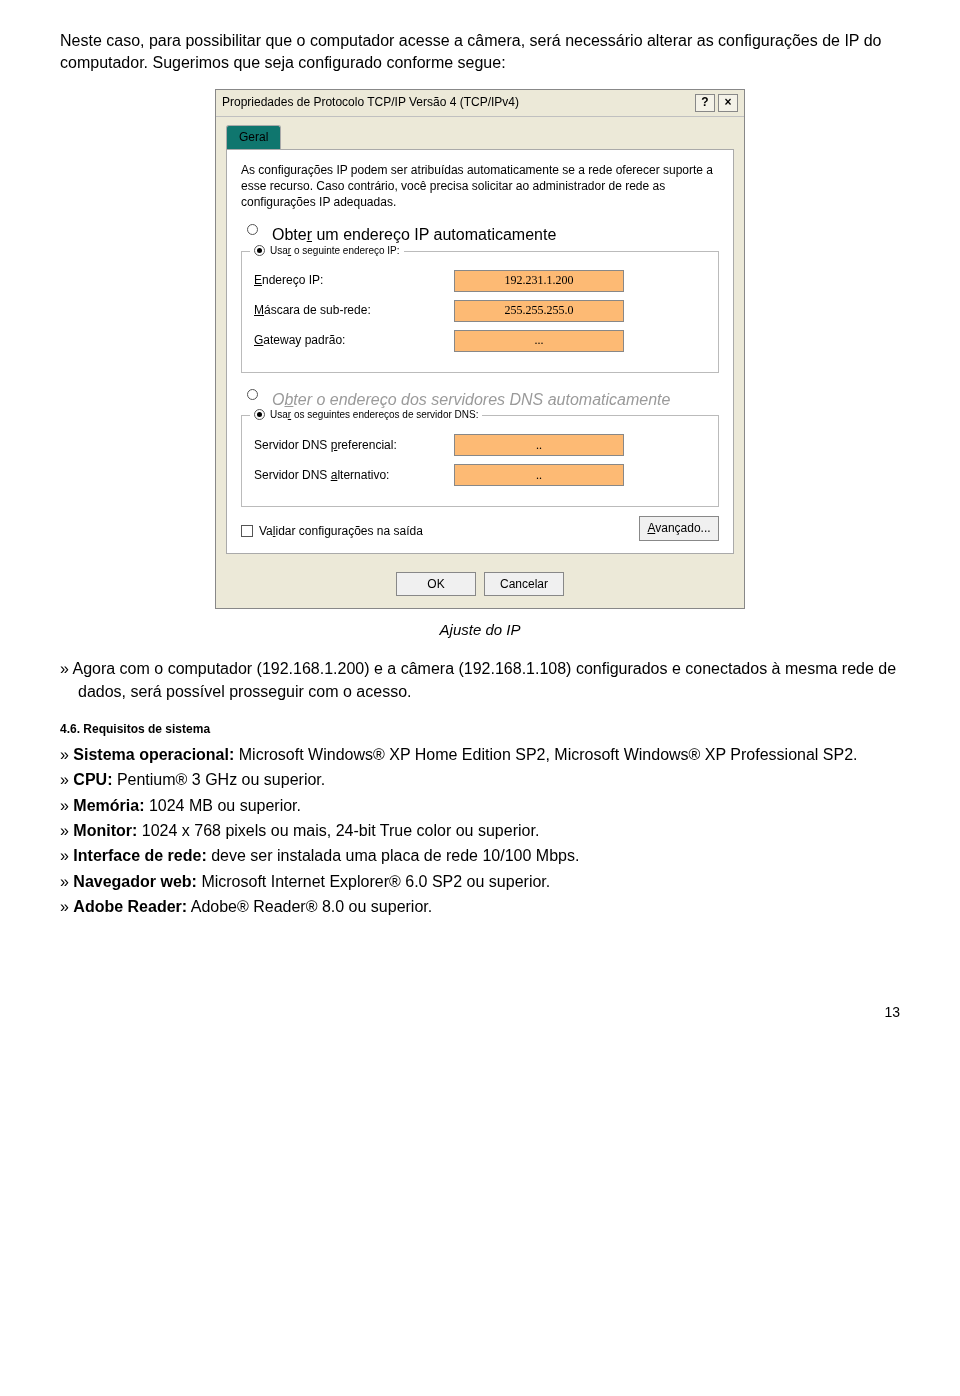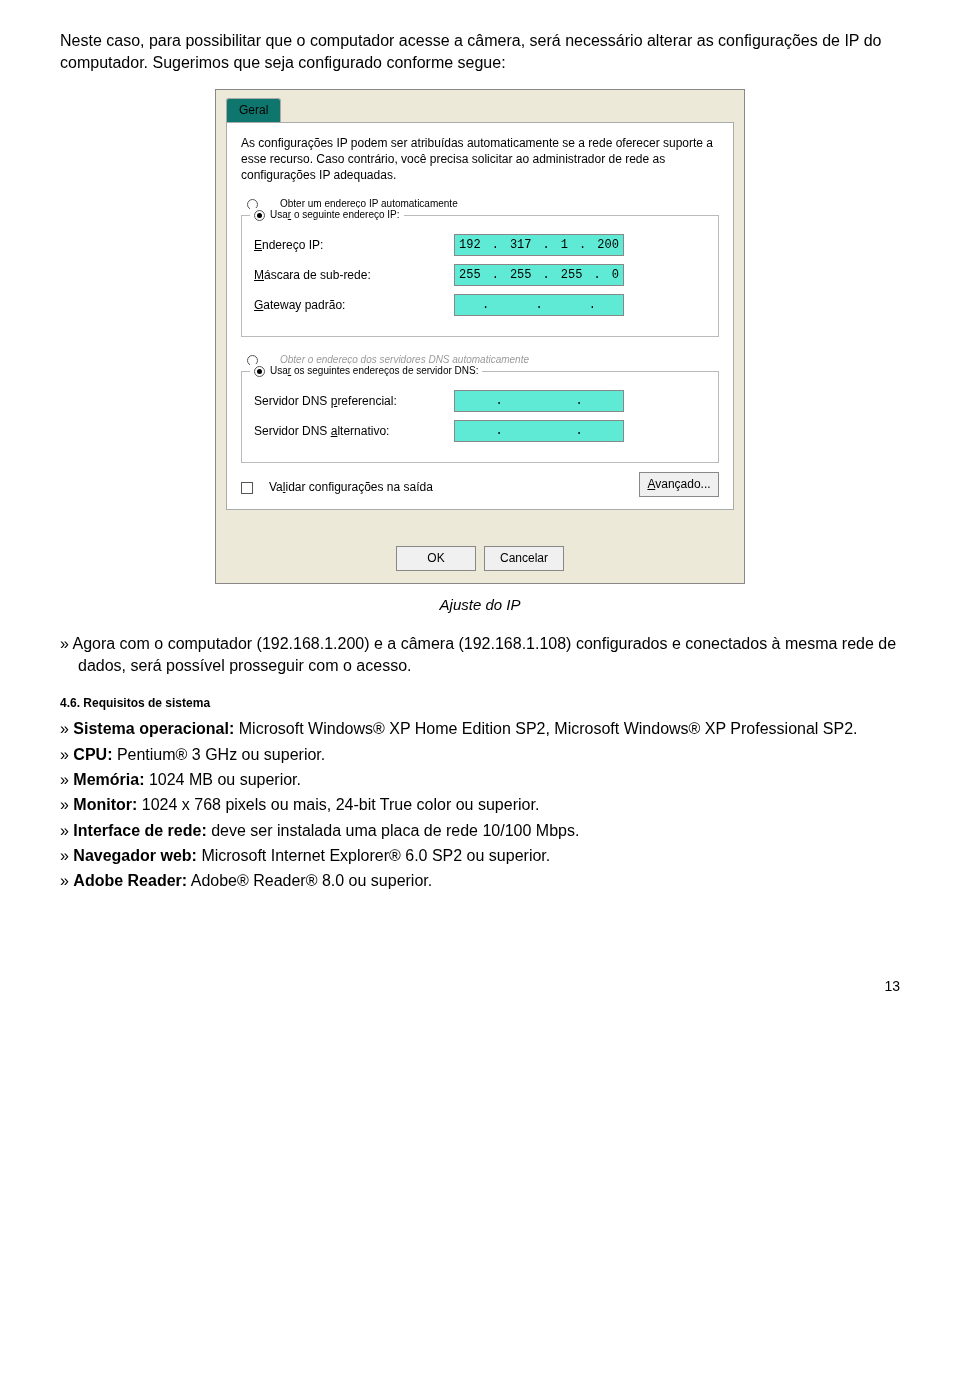--- a/index.html
+++ b/index.html
@@ -44,25 +44,25 @@
     background: #0f766e;
     border: 1px solid #aaa;
     border-bottom: none;
     padding: 3px 12px;
     font-size: 12px;
     border-radius: 3px 3px 0 0;
   }
   .tabbody {
     background: #fff;
     border: 1px solid #aaa;
-    margin: 0 10px 28px 10px;
+    margin: 0 10px 10px 10px;
     padding: 12px 14px;
   }
   .desc { font-size: 12px; margin-bottom: 14px; line-height: 1.35; }
-  .radio-row { font-size: 10px; margin: 6px 0 4px 6px; display: flex; align-items: center; gap: 22px; }
+  .radio-row { font-size: 16px; margin: 6px 0 4px 6px; display: flex; gap: 14px; }
   .radio-dot {
     width: 11px; height: 11px; border: 1px solid #555; border-radius: 50%;
     background: #fff; display: inline-flex; align-items: center; justify-content: center;
   }
   .radio-dot.sel::after { content: ""; width: 5px; height: 5px; background: #000; border-radius: 50%; }
   .fieldset {
     border: 1px solid #bbb;
     padding: 10px 12px 12px 12px;
     margin: 0 0 16px 0;
     position: relative;
@@ -70,31 +70,31 @@
   .fieldset .legend {
     position: absolute; top: -8px; left: 8px;
     background: #fff; padding: 0 4px; font-size: 10px;
     display: flex; align-items: center; gap: 5px;
   }
   .form-row { display: flex; align-items: center; margin: 8px 0; }
   .form-row label { flex: 0 0 200px; font-size: 12px; }
   .ipbox {
     flex: 0 0 170px;
     border: 1px solid #888;
-    background: #5eead4;
+    background: #fdba74;
     height: 22px;
     display: flex;
     align-items: center;
-    justify-content: space-between;
-    font-family: Liberation Mono, monospace;
+    justify-content: center;
+    font-family: Liberation Serif, serif;
     font-size: 12px;
     padding: 0 4px;
   }
   .ipbox span.dot { color: #000; }
-  .checkbox-row { display: flex; align-items: center; gap: 16px; font-size: 12px; margin-top: 4px; }
+  .checkbox-row { display: flex; align-items: center; gap: 6px; font-size: 12px; margin-top: 4px; }
   .chk { width: 12px; height: 12px; border: 1px solid #555; background: #fff; }
   .adv-row { display: flex; justify-content: flex-end; margin-top: -24px; }
   .winbtn {
     border: 1px solid #888;
     background: #f0f0f0;
     font-size: 12px;
     padding: 3px 4px;
     cursor: pointer;
     min-width: 80px;
     text-align: center;
@@ -113,20 +113,25 @@
   .pagenum { text-align: right; font-size: 14px; margin-top: 84px; }
   .u { text-decoration: underline; }
 </style>
 </head>
 <body>
 
 <p class="intro">Neste caso, para possibilitar que o computador acesse a câmera, será necessário alterar as configurações de IP do computador. Sugerimos que seja configurado conforme segue:</p>
 
 <div class="dialog-wrap">
   <div class="dialog">
+    <div class="titlebar">
+      <span class="title">Propriedades de Protocolo TCP/IP Versão 4 (TCP/IPv4)</span>
+      <span class="btn">?</span>
+      <span class="btn">×</span>
+    </div>
     <div class="tabstrip">
       <span class="tab">Geral</span>
     </div>
     <div class="tabbody">
       <p class="desc">As configurações IP podem ser atribuídas automaticamente se a rede oferecer suporte a esse recurso. Caso contrário, você precisa solicitar ao administrador de rede as configurações IP adequadas.</p>
 
       <div class="radio-row">
         <span class="radio-dot"></span>
         <span>Obte<span class="u">r</span> um endereço IP automaticamente</span>
       </div>
@@ -134,21 +139,21 @@
       <div class="fieldset">
         <div class="legend">
           <span class="radio-dot sel"></span>
           <span>Usa<span class="u">r</span> o seguinte endereço IP:</span>
         </div>
         <div class="form-row">
           <label><span class="u">E</span>ndereço IP:</label>
           <div class="ipbox">
             <span>192</span>
               <span class="dot">.</span>
-            <span>317</span>
+            <span>231</span>
               <span class="dot">.</span>
             <span>1</span>
               <span class="dot">.</span>
             <span>200</span>
           </div>
         </div>
         <div class="form-row">
           <label><span class="u">M</span>áscara de sub-rede:</label>
           <div class="ipbox">
             <span>255</span>

